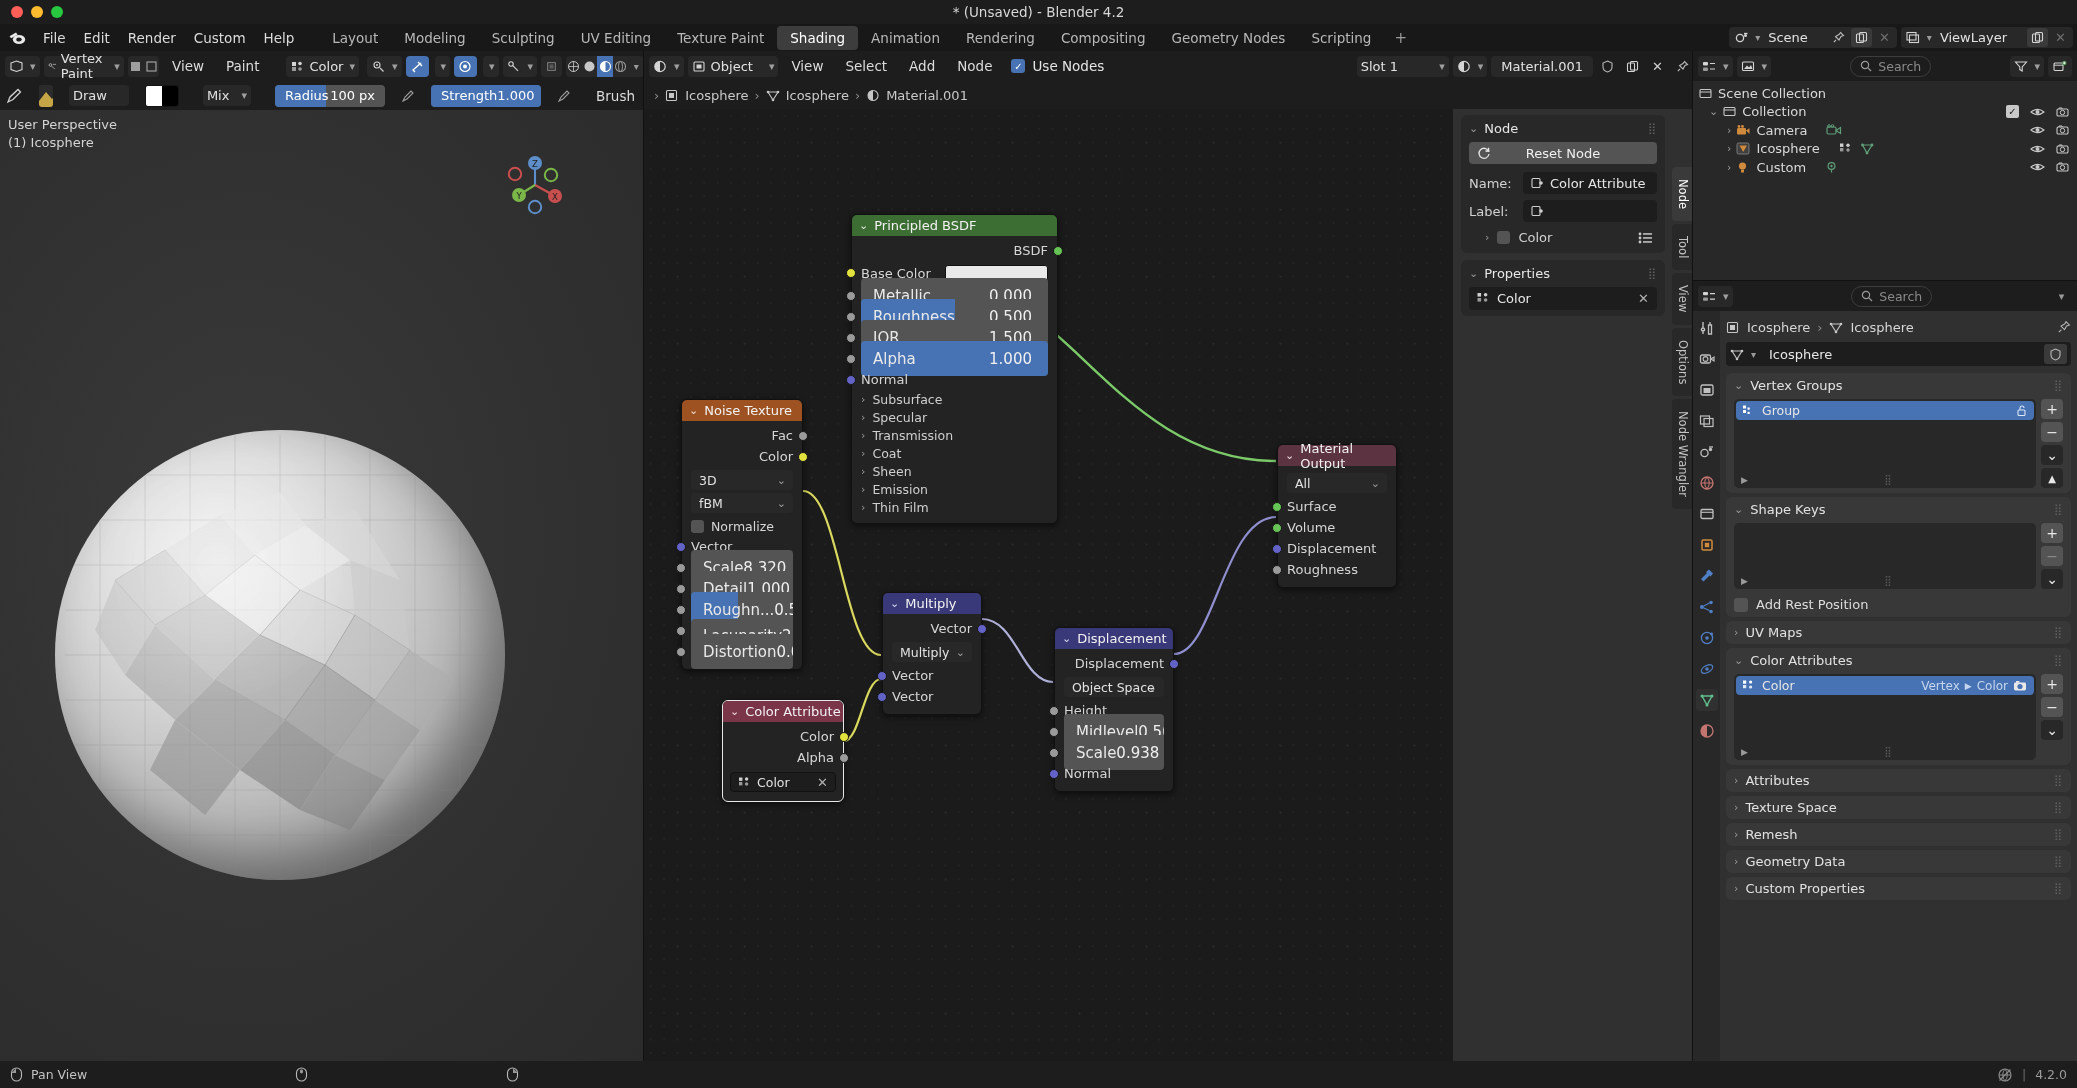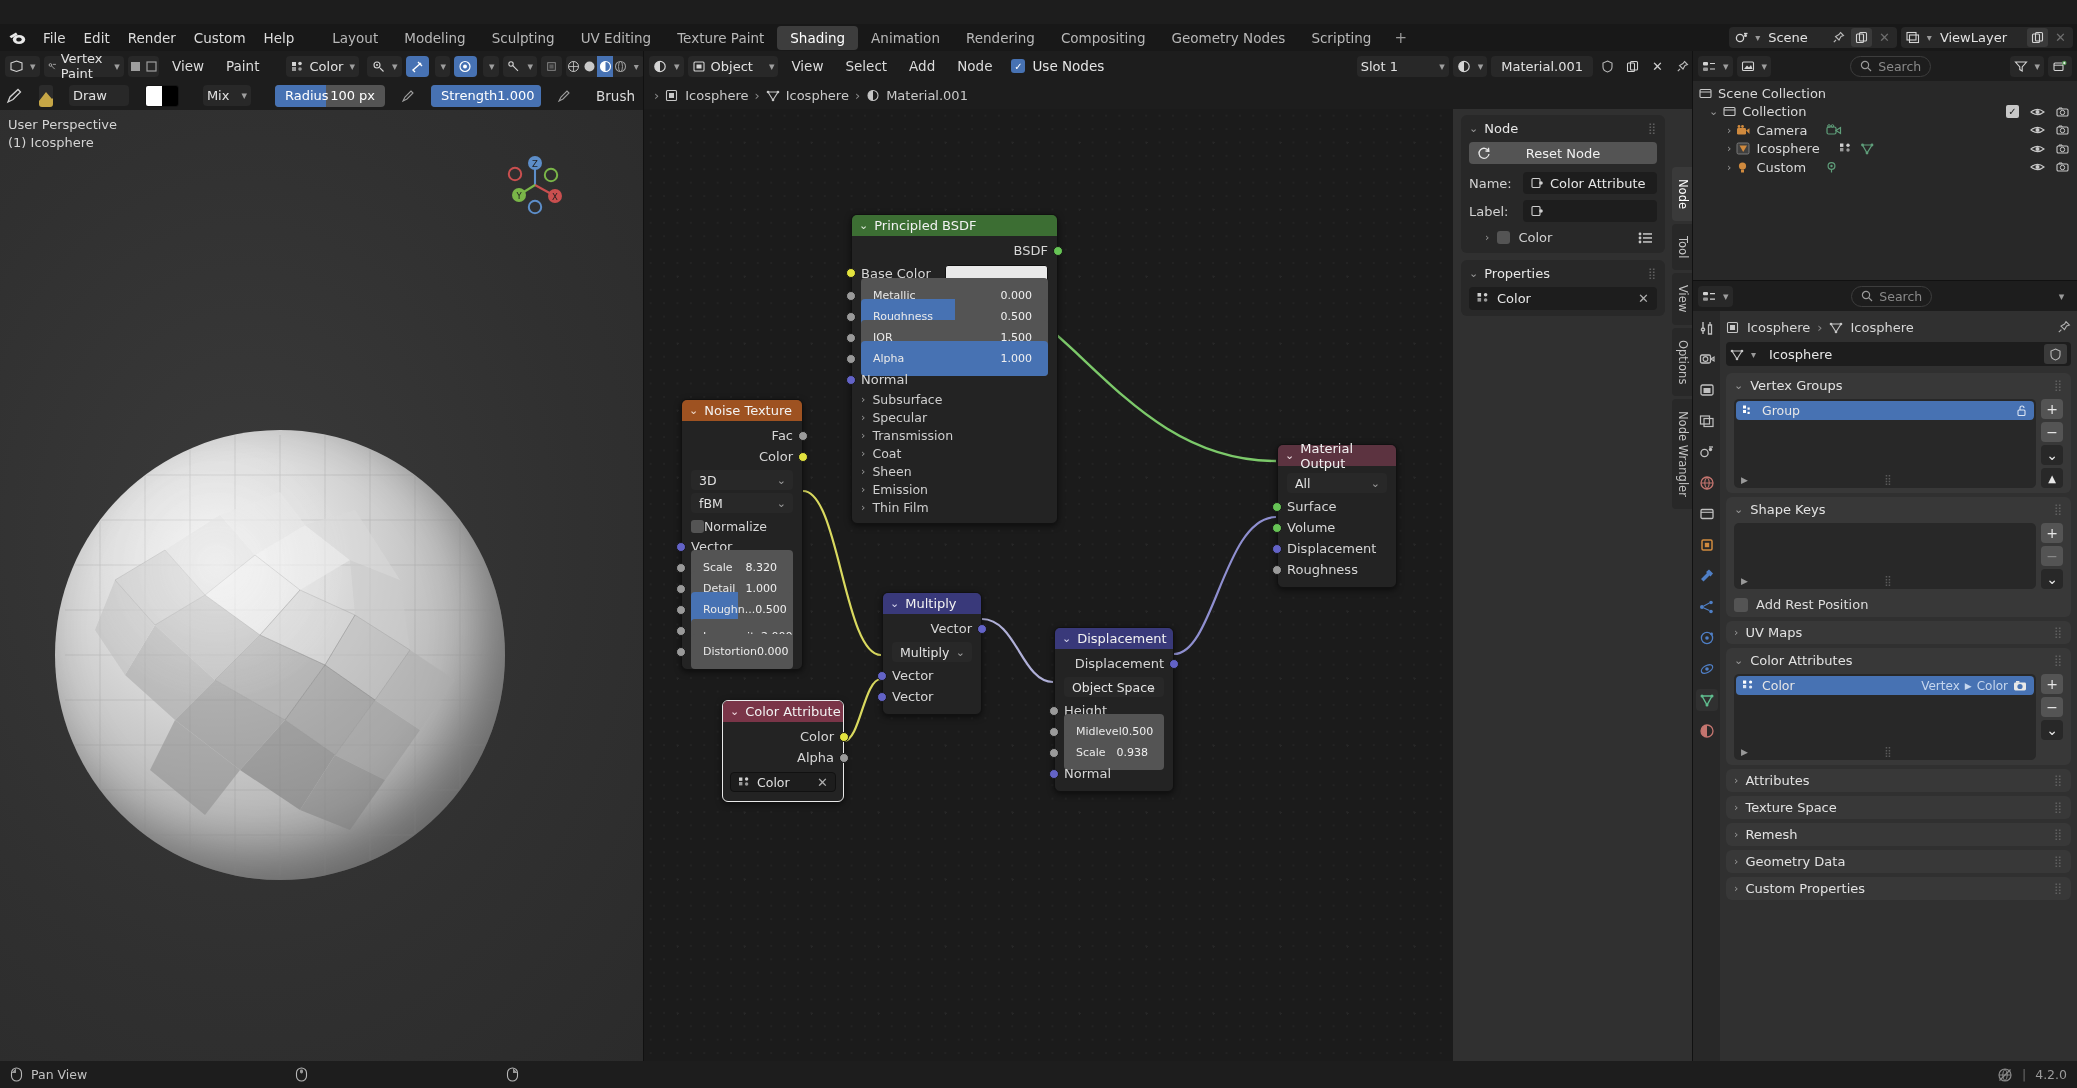--- a/index.html
+++ b/index.html
@@ -125,31 +125,31 @@
   .nrow{ height:21px; display:flex;align-items:center; position:relative; padding:0 9px; font-size:13px;}
   .nrow.out{ justify-content:flex-end; }
   .nlabel{ color:#d6d6d6; }
   .sock{ position:absolute; width:10px;height:10px;border-radius:50%;border:1px solid #161616; top:50%;
          transform:translateY(-50%); }
   .sock.l{ left:-6px; } .sock.r{ right:-6px; }
   .s-green{background:#66c355;} .s-yellow{background:#e2e23e;} .s-grey{background:#9a9a9a;}
   .s-purple{background:#6363c7;}
   .field{
     margin:1px 9px; height:35px; background:#545454; border-radius:4px;
-    display:flex;align-items:center;position:relative;font-size:11px;overflow:hidden;
+    display:flex;align-items:center;position:relative;font-size:15px;overflow:hidden;
   }
   .field .fill{ position:absolute;left:0;top:0;bottom:0;background:#4772b3;}
   .field .fl{ position:relative;padding-left:12px;color:#e9e9e9;}
   .field .fv{ position:relative;margin-left:auto;padding-right:16px;color:#f0f0f0;}
   .enumf{
     margin:3px 9px; height:20px;background:#282828;border-radius:4px;
     display:flex;align-items:center;padding:0 8px;font-size:12.5px;color:#e2e2e2;position:relative;
   }
   .enumf .cv{ position:absolute;right:7px;color:#9e9e9e;font-size:11px;}
-  .cbrow{ display:flex;align-items:center;gap:0;padding:2px 9px;height:20px;font-size:12.5px;color:#d6d6d6;}
+  .cbrow{ display:flex;align-items:center;gap:7px;padding:2px 9px;height:20px;font-size:12.5px;color:#d6d6d6;}
   .cbox{ width:13px;height:13px;background:#545454;border-radius:3px;}
   .panelrow{ display:flex;align-items:center;gap:7px;padding:0 9px;height:18px;font-size:12.5px;color:#cfcfcf;}
   .chev{ color:#9a9a9a;font-size:11px;}
   .idfield{
     margin:4px 7px 2px 7px;height:20px;background:#1d1d1d;border-radius:4px;
     display:flex;align-items:center;gap:6px;padding:0 7px;font-size:12.5px;color:#e0e0e0;
     border:1px solid #111;
   }
   .idfield .x{ margin-left:auto;color:#b0b0b0;font-size:13px;}
 
@@ -223,20 +223,28 @@
 
   .vline{ width:1px;background:#111; position:absolute; }
   .hline{ height:1px;background:#111; position:absolute; }
   svg{ display:block; }
 </style>
 </head>
 <body>
 
 <div class="app">
 
+  <div class="titlebar">
+    <div class="traffic">
+      <div class="tl r"></div>
+      <div class="tl y"></div>
+      <div class="tl g"></div>
+    </div>
+    <div class="wtitle">* (Unsaved) - Blender 4.2</div>
+  </div>
 
   <div class="topbar">
     <div class="blogo">
       <svg width="17" height="15" viewBox="0 0 17 15">
         <ellipse cx="10" cy="9.5" rx="6.2" ry="4.6" fill="#e8e8e8"></ellipse>
         <ellipse cx="10" cy="9.5" rx="2.7" ry="2.1" fill="#1d1d1d"></ellipse>
         <path d="M0.5 6.2 L7 2.4 L8.6 4.8 L2.2 8.2 Z" fill="#e8e8e8"></path>
       </svg>
     </div>
     <div class="menu-item">File</div>

